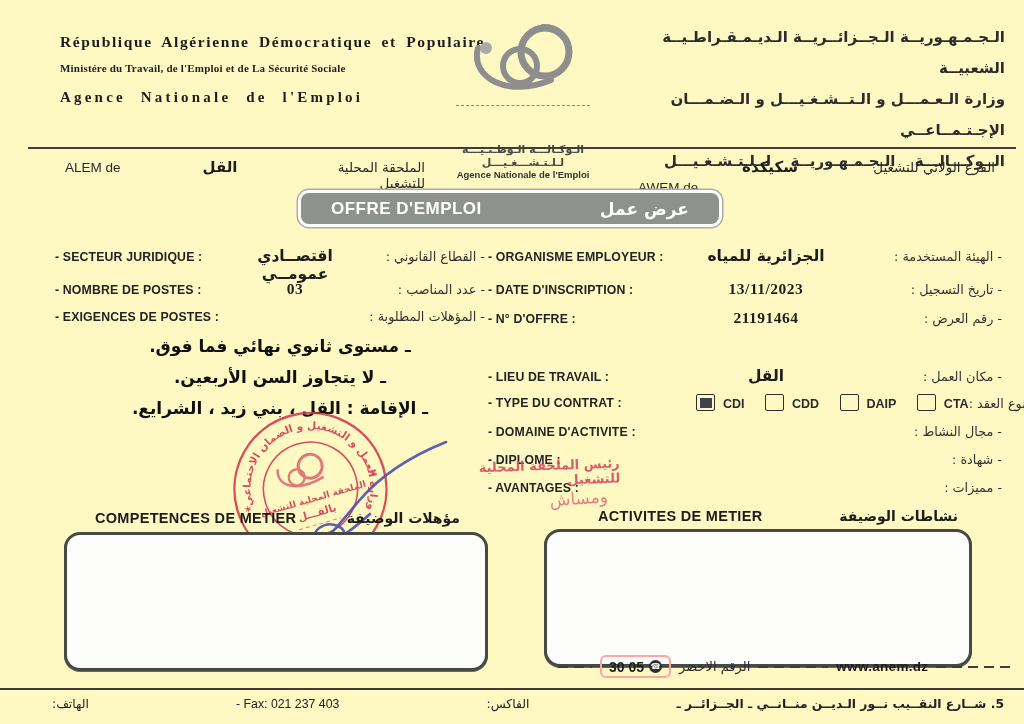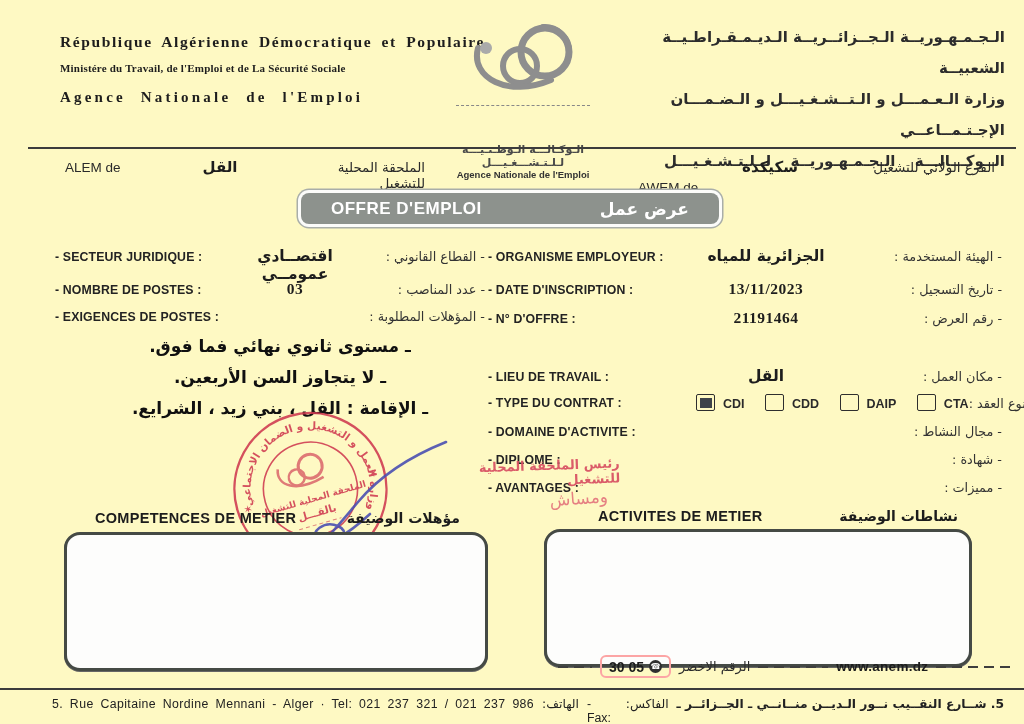--- a/index.html
+++ b/index.html
@@ -230,20 +230,19 @@
     </span>
     <span class="ar greenlabel">الرقم الاخضر</span>
     <span class="dash" style="width:70px;"></span>
     <span class="site">www.anem.dz</span>
     <span class="dash" style="flex:1;"></span>
   </div>
 
   <div class="abs rule" style="left:0px;top:688px;width:1024px;"></div>
 
   <div class="abs addr" style="left:52px;top:697px;width:952px;justify-content:space-between;">
-    <span class="addrfr">5.  Rue  Capitaine  Nordine  Mennani  -  Alger · Tel: 021 237 321 / 021 237 986</span>
     <span class="ar">الهاتف:</span>
     <span>- Fax: 021 237 403</span>
     <span class="ar">الفاكس:</span>
     <span class="ar addrar">5. شــارع النقــيب نــور الـديــن منــانــي ـ الجــزائــر ـ</span>
   </div>
 
 </div>
 
 </body></html>

